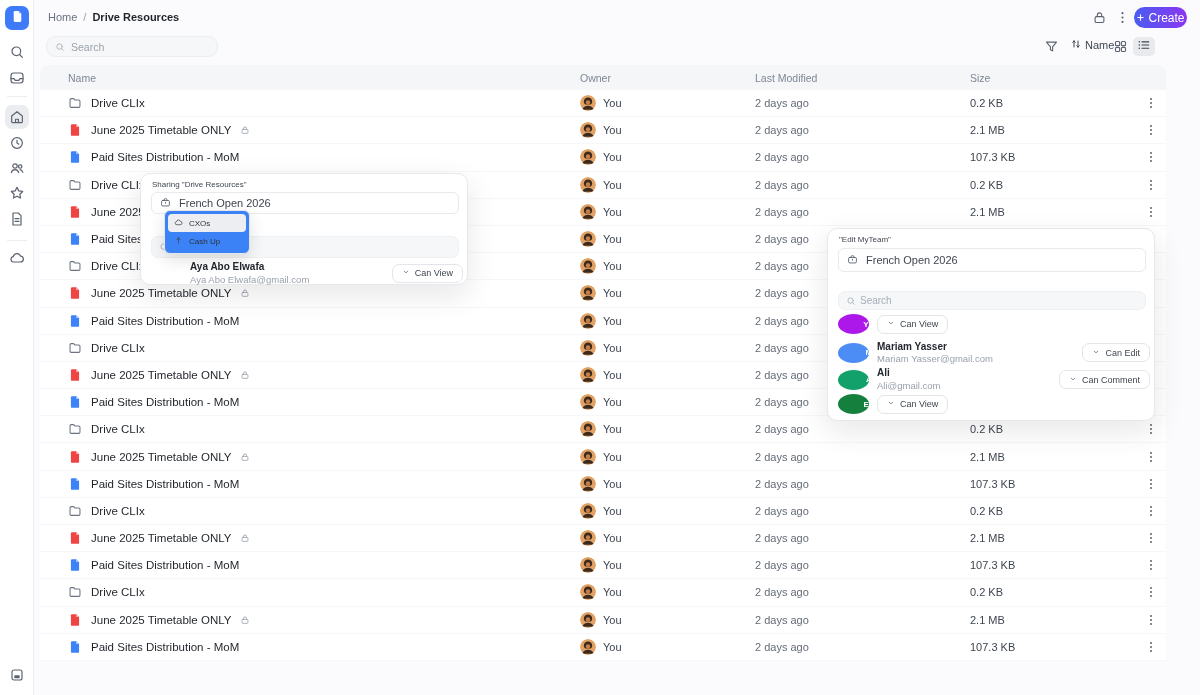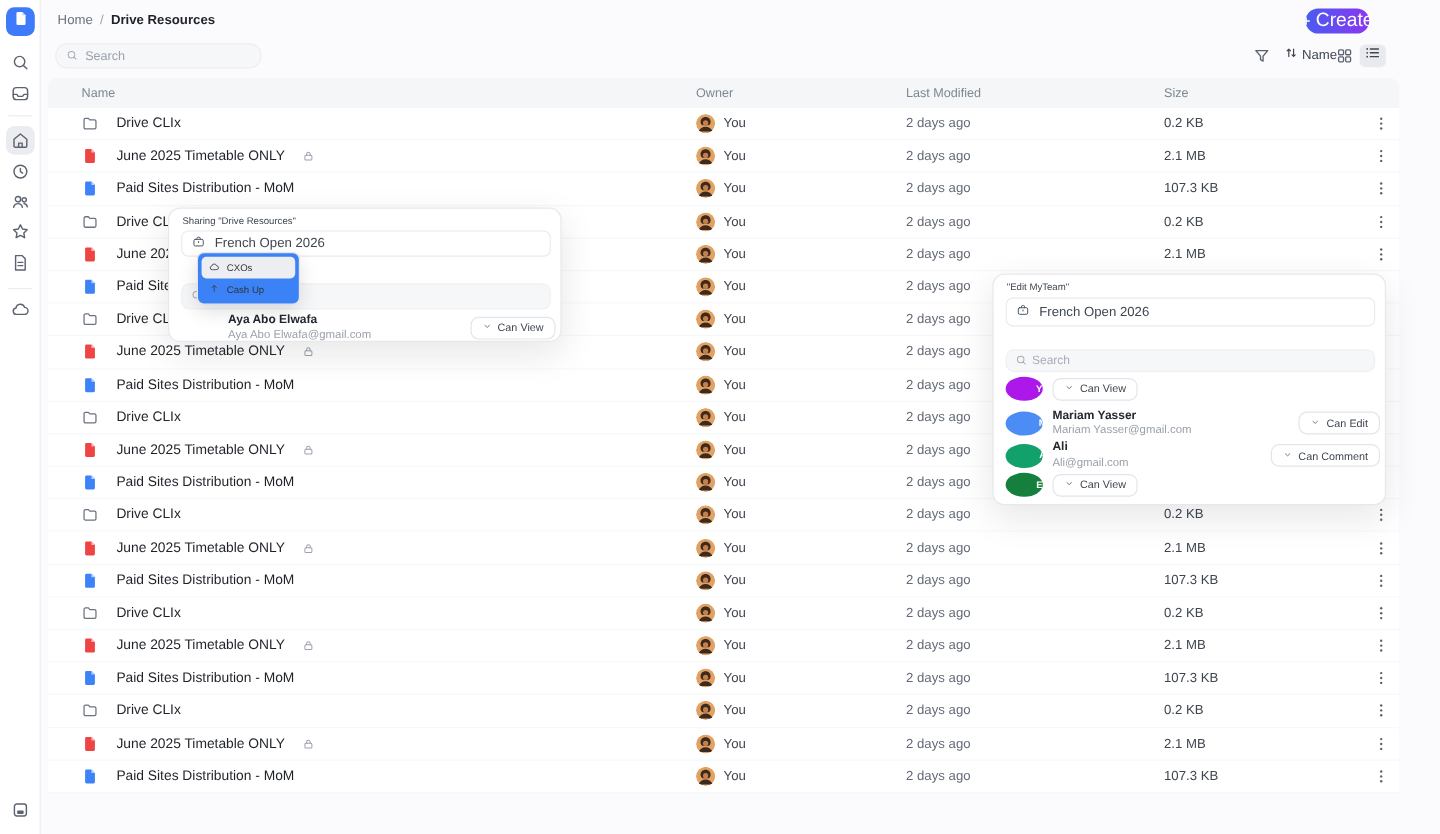--- a/index.html
+++ b/index.html
@@ -16,23 +16,23 @@
   .s-active { width:24px; height:24px; background:#ebecef; border-radius:7px; }
   .s-div { position:absolute; left:7px; width:20px; border-top:1px solid #ededf1; }
 
   
   .breadcrumb { position:absolute; left:48px; top:11px; font-size:11px; display:flex; gap:6px; align-items:center; }
   .bc-prev { color:#6b7280; }
   .bc-sep { color:#9ca3af; }
   .bc-cur { color:#1f2329; font-weight:600; }
   .tb-ic { position:absolute; top:10px; width:15px; height:15px; }
   .tb-ic svg { width:15px; height:15px; }
-  .create-btn { position:absolute; left:1088px; top:7px; width:53px; height:21px; border-radius:11px;
+  .create-btn { position:absolute; left:1134px; top:7px; width:53px; height:21px; border-radius:11px;
     background:linear-gradient(90deg,#4a5cf0,#8b36f2); color:#fff; border:none; display:flex; align-items:center;
-    justify-content:center; gap:3px; font-size:16px; font-family:inherit; cursor:pointer; }
+    justify-content:center; gap:3px; font-size:12px; font-family:inherit; cursor:pointer; }
   .create-btn svg { width:9px; height:9px; }
 
   
   .searchbar { position:absolute; left:46px; top:36px; width:172px; height:21px; border-radius:10px;
     background:#f6f7f9; border:1px solid #ecedf1; display:flex; align-items:center; padding:0 8px; gap:6px; }
   .searchbar svg { width:10px; height:10px; flex:none; }
   .searchbar input { border:none; outline:none; background:transparent; font-size:10.5px; color:#3f4650; width:100%; font-family:inherit; }
   .searchbar input::placeholder { color:#9aa1ab; }
   .tool-ic { position:absolute; top:39px; width:15px; height:15px; }
   .tool-ic svg { width:15px; height:15px; }
@@ -42,21 +42,21 @@
     display:flex; align-items:center; justify-content:center; }
   .list-active svg { width:14px; height:14px; }
 
   
   .table { position:absolute; left:40px; top:65px; width:1126px; }
   .thead { position:relative; height:25px; background:#f5f6f8; border-radius:8px 8px 0 0; }
   .thead span { position:absolute; top:50%; transform:translateY(-50%); font-size:10.5px; color:#7e8796; }
   .col-name { left:28px; } .col-owner { left:540px; } .col-mod { left:715px; } .col-size { left:930px; }
   .trow { position:relative; height:27.2px; background:#fff; border-bottom:1px solid #f6f7f9; }
   .cell { position:absolute; top:50%; transform:translateY(-50%); display:flex; align-items:center; }
-  .c-name { left:28px; gap:15px; }
+  .c-name { left:28px; gap:9px; }
   .c-name .fname { font-size:11.5px; color:#1f2329; }
   .ficon svg { width:14px; height:14px; display:block; }
   .locksm svg { width:10px; height:10px; display:block; }
   .c-owner { left:540px; gap:7px; font-size:11px; color:#3f4650; }
   .av16 { width:16px; height:16px; border-radius:50%; overflow:hidden; flex:none; }
   .av16 svg { width:16px; height:16px; display:block; }
   .c-mod { left:715px; font-size:11px; color:#646b76; }
   .c-size { left:930px; font-size:11px; color:#3f4650; }
   .c-act { left:1104px; width:14px; height:14px; cursor:pointer; }
   .c-act svg { width:14px; height:14px; }

